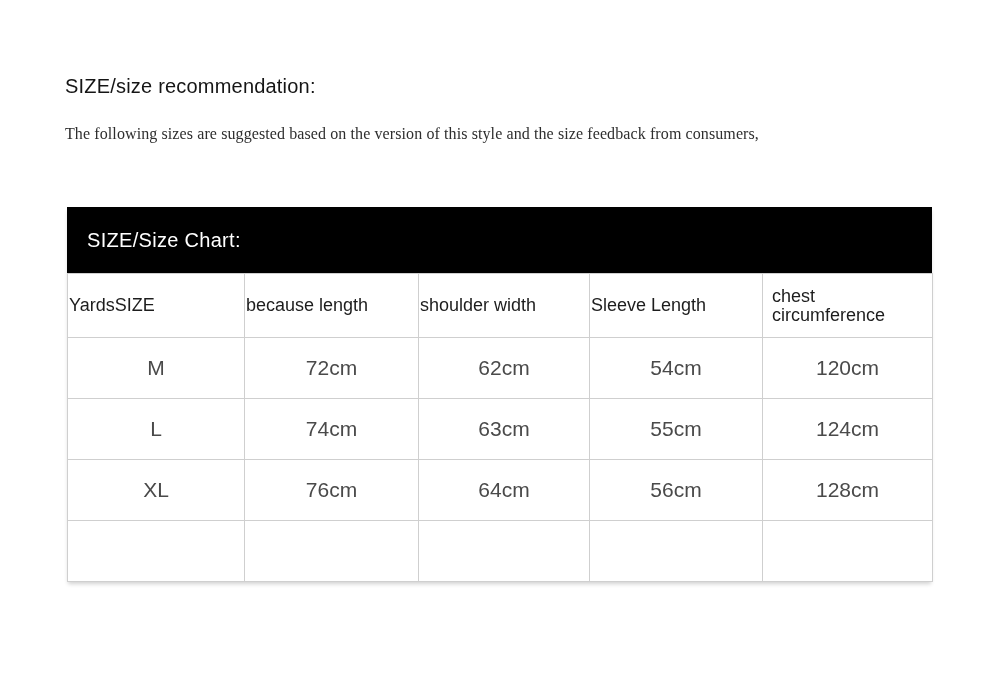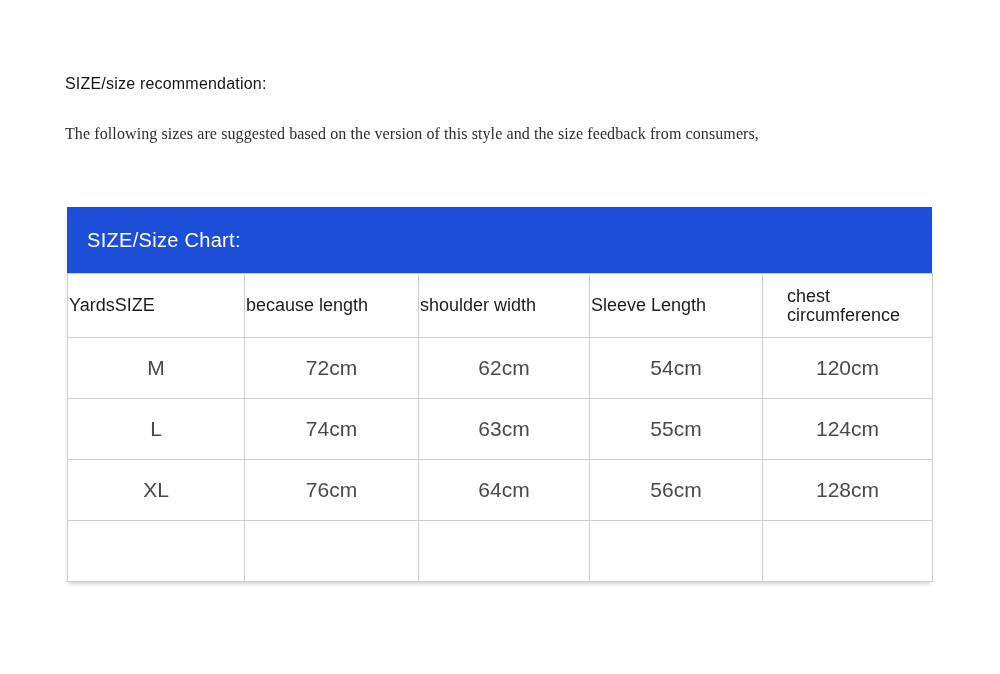--- a/index.html
+++ b/index.html
@@ -12,21 +12,21 @@
     position: relative;
     width: 1000px;
     height: 674px;
     background: #ffffff;
     overflow: hidden;
   }
   .page-title {
     position: absolute;
     left: 65px;
     top: 75px;
-    font-size: 16px;
+    font-size: 20px;
     color: #151515;
     letter-spacing: 0.2px;
     text-align: right;
   }
   .description {
     position: absolute;
     left: 65px;
     top: 125px;
     width: 880px;
     font-size: 16px;
@@ -69,21 +69,21 @@
   }
   table.size-table thead th {
     height: 64px;
     font-size: 18px;
     color: #1d1d1d;
     text-align: left;
     vertical-align: middle;
   }
   table.size-table thead th.left-wrap {
     text-align: left;
-    padding-left: 24px;
+    padding-left: 9px;
     padding-right: 40px;
     line-height: 1.05;
   }
   table.size-table tbody td {
     height: 61px;
     font-size: 21px;
     color: #4a4a4a;
     text-align: center;
     vertical-align: middle;
   }
@@ -93,21 +93,21 @@
 
 <div class="canvas">
 
   <div class="page-title">SIZE/size recommendation:</div>
 
   <div class="description">
     <div>The following sizes are suggested based on the version of this style and the size feedback from consumers,</div>
   </div>
 
   <div class="chart-block">
-    <div class="chart-header" style="background: #1d4ed8;">
+    <div class="chart-header" style="background: #000000;">
       <span>SIZE/Size Chart:</span>
     </div>
 
     <table class="size-table">
       <colgroup>
         <col style="width:177px">
           <col style="width:174px">
           <col style="width:171px">
           <col style="width:173px">
           <col style="width:170px">

